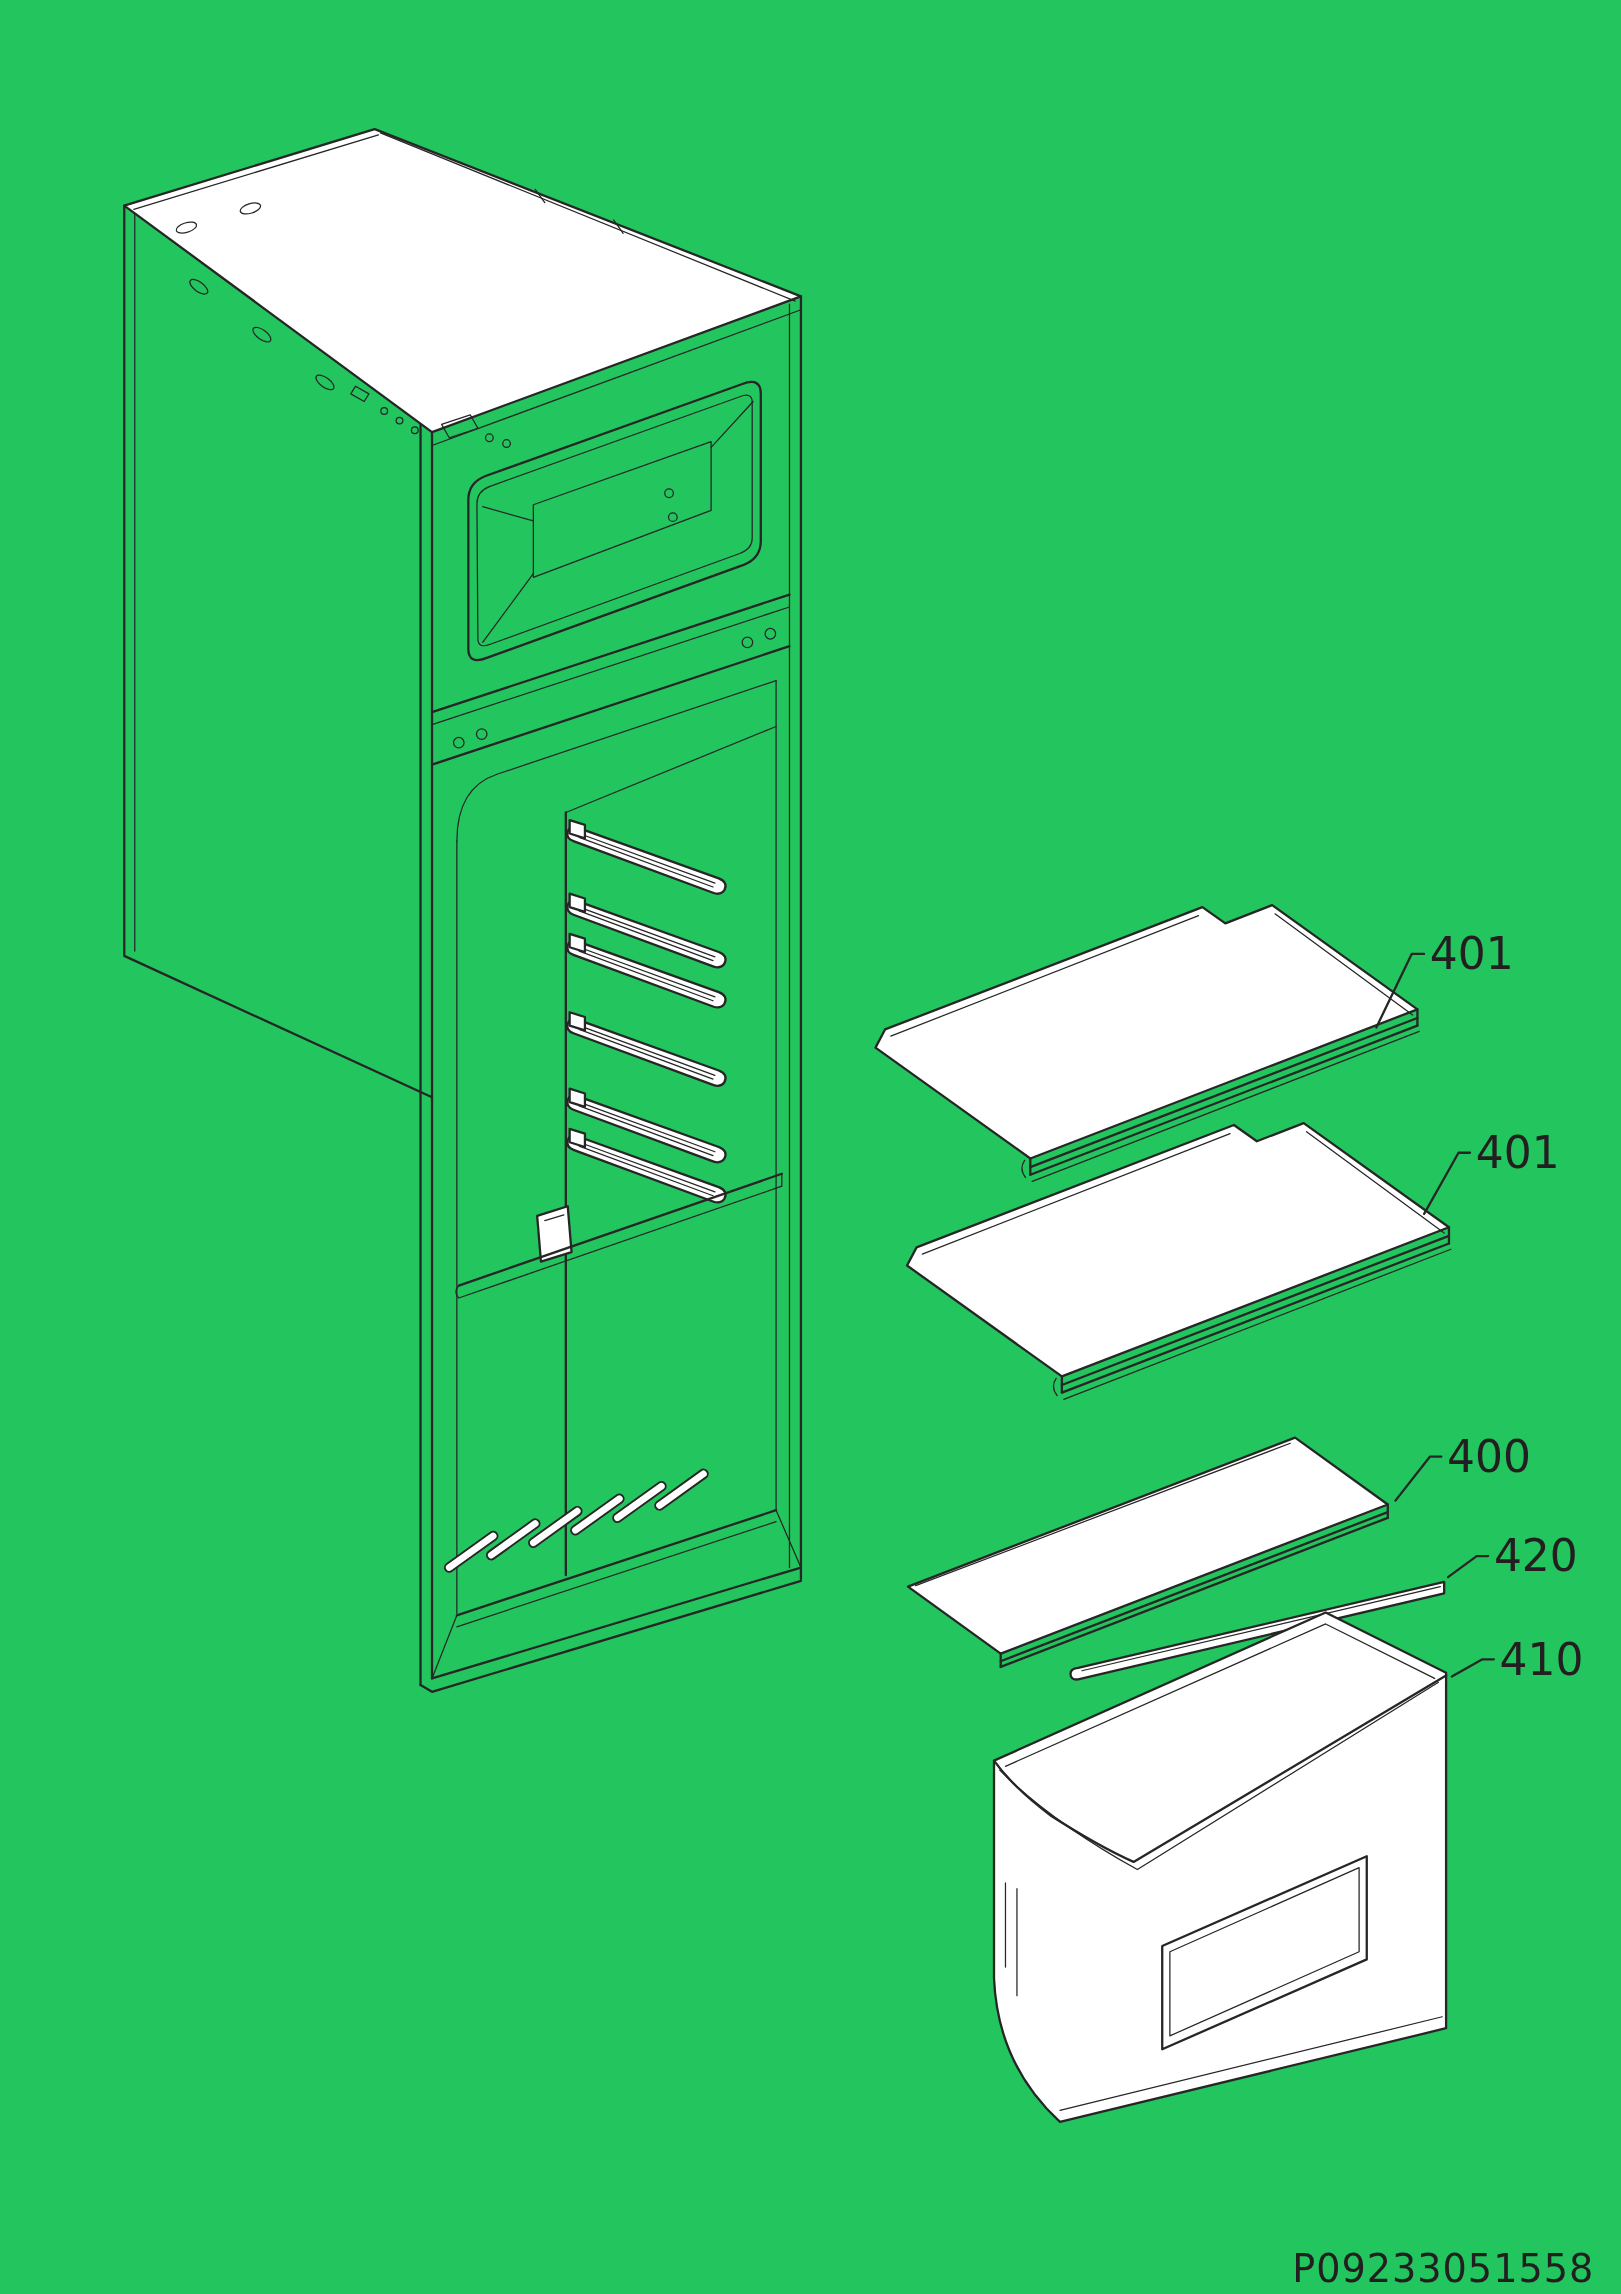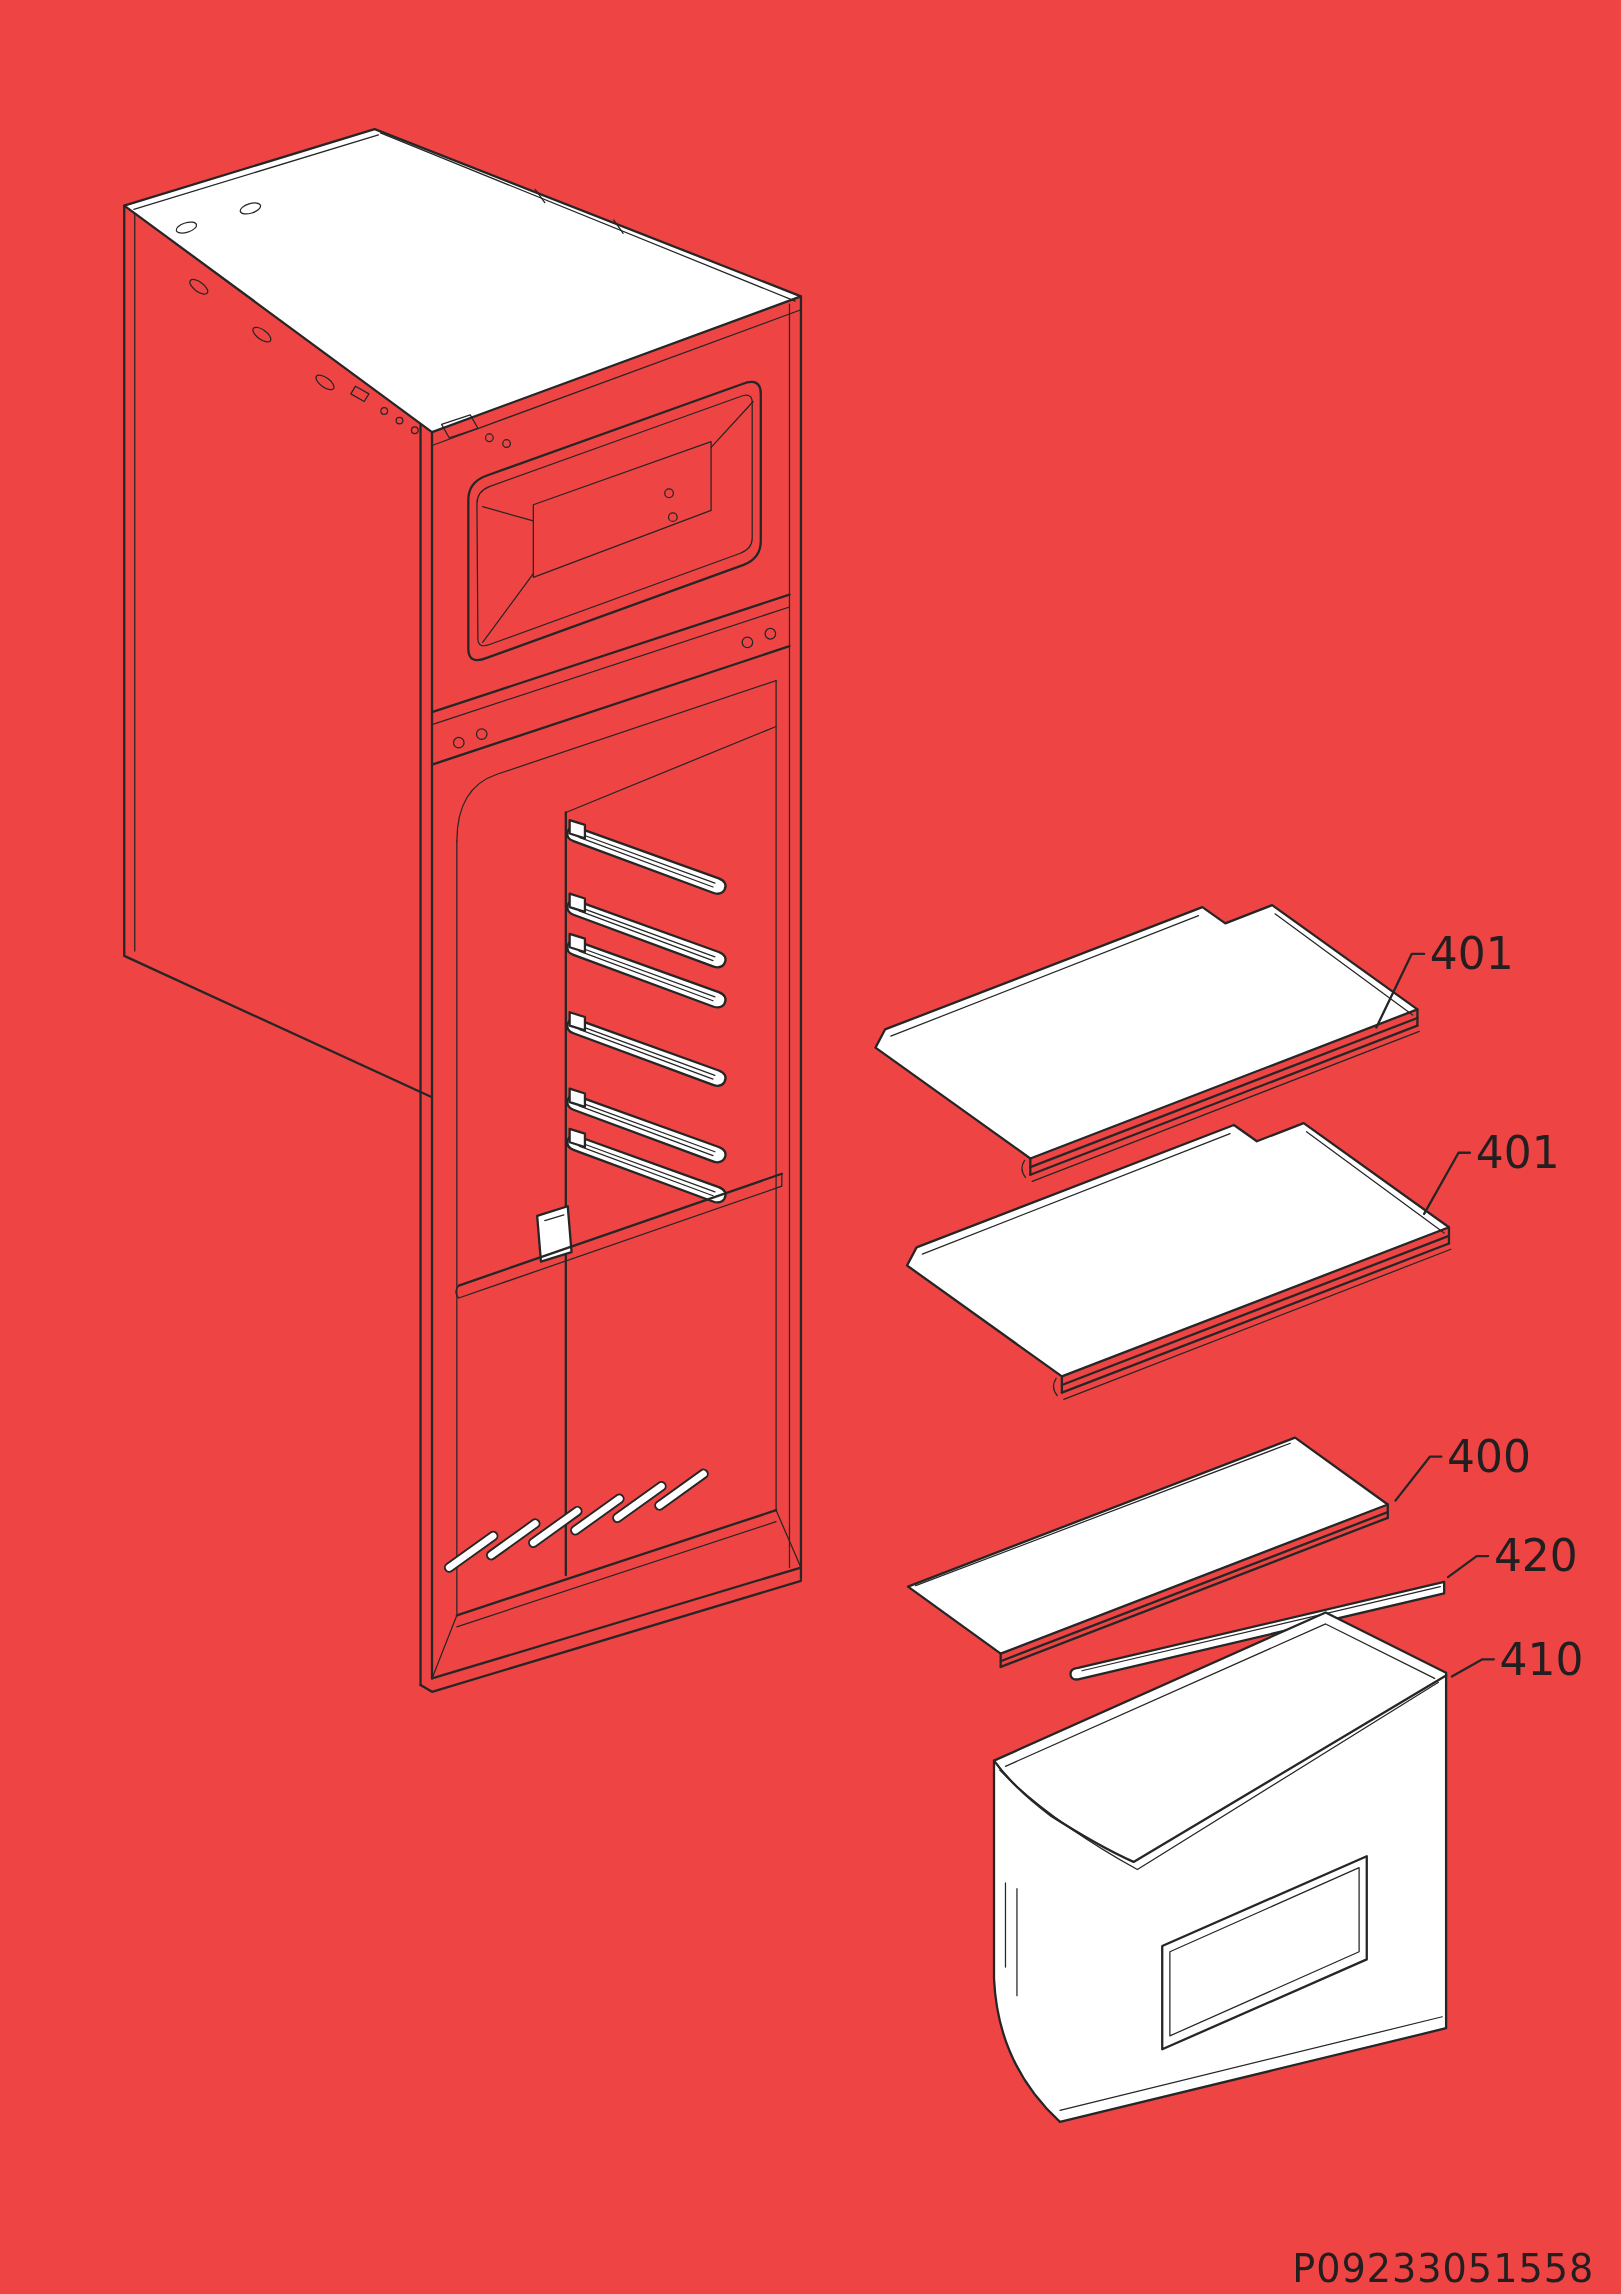--- a/index.html
+++ b/index.html
@@ -1,16 +1,16 @@
 <!DOCTYPE html>
 <html><head>
 <meta charset="utf-8">
 <style>
   html,body{margin:0;padding:0;background:#fff;}
-  .page{position:relative;width:1621px;height:2294px;background:#ef4444;overflow:hidden;
+  .page{position:relative;width:1621px;height:2294px;background:#22c55e;overflow:hidden;
         font-family:"DejaVu Sans",sans-serif;}
   svg{display:block;}
   .ln   {fill:none;stroke:#262626;stroke-width:2.4;stroke-linejoin:round;stroke-linecap:round;}
   .lnf  {fill:#ffffff;stroke:#262626;stroke-width:2.4;stroke-linejoin:round;}
   .thin {fill:none;stroke:#262626;stroke-width:1.3;stroke-linejoin:round;stroke-linecap:round;}
   .cap  {fill:none;stroke:#262626;stroke-width:11;stroke-linecap:round;}
   .capw {fill:none;stroke:#ffffff;stroke-width:7;stroke-linecap:round;}
   .callout-text{font-size:46px;fill:#231f20;}
   .pn-text{font-size:40px;fill:#231f20;letter-spacing:1px;}
 </style>

